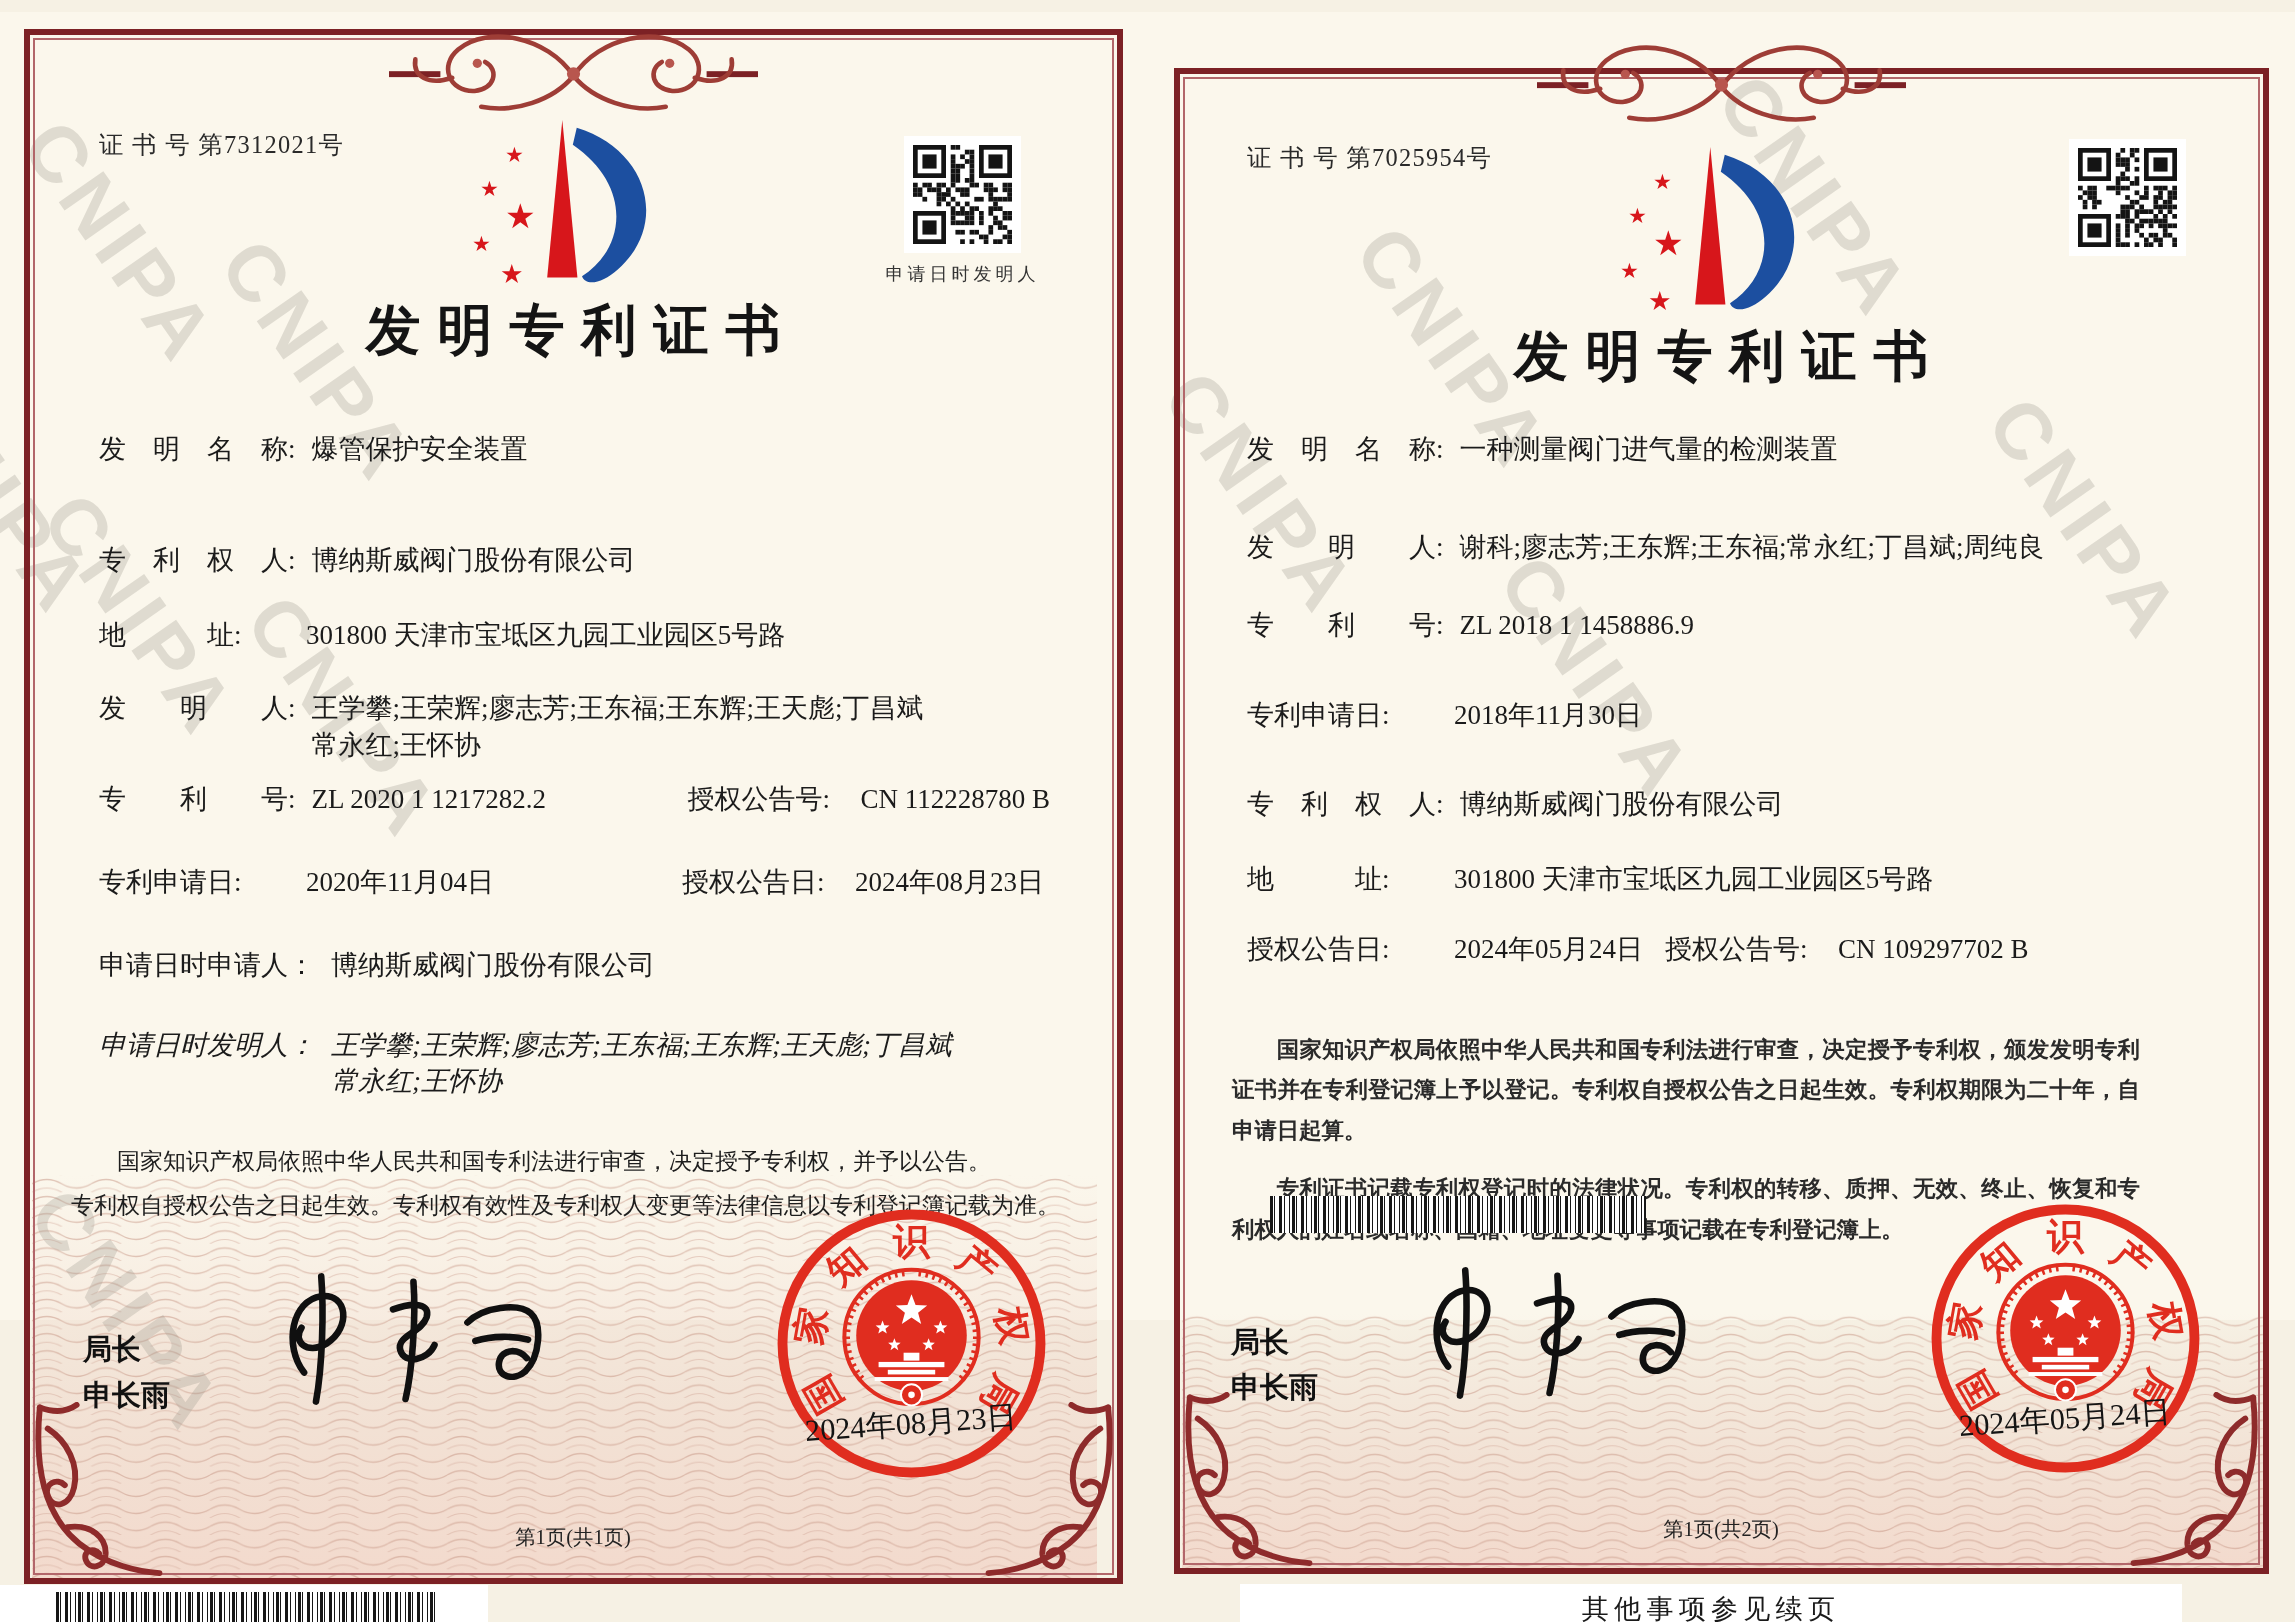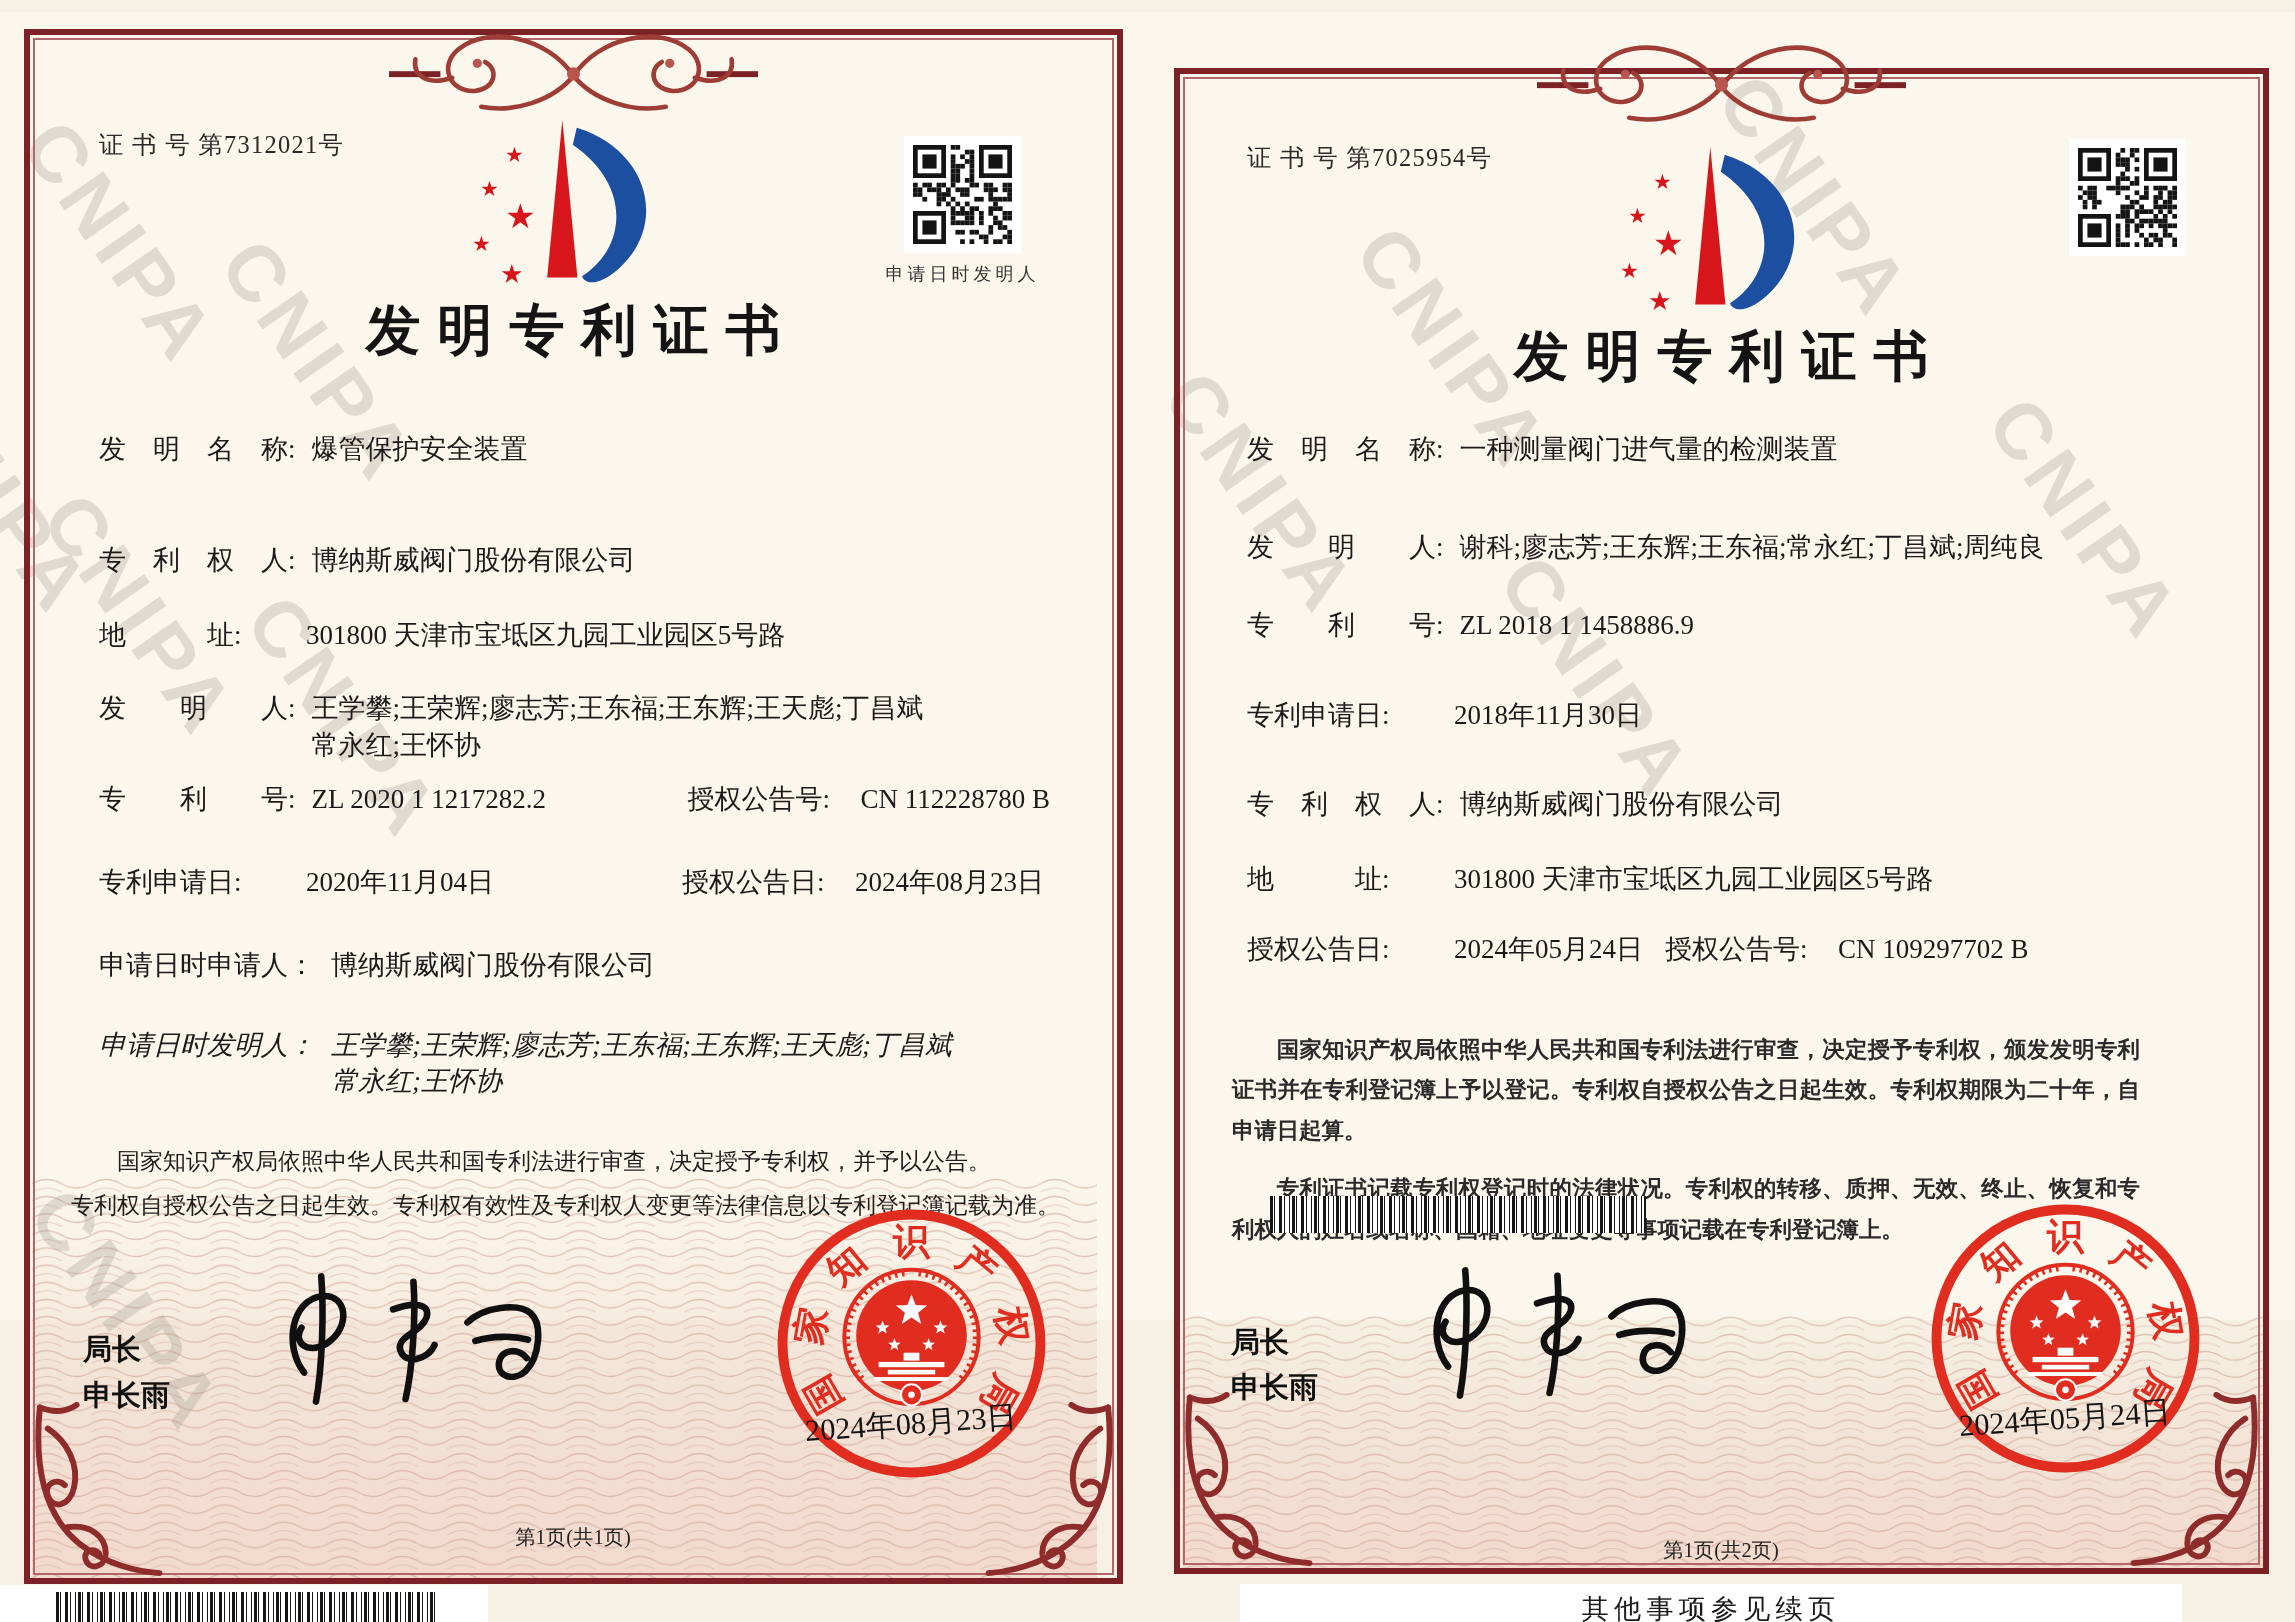--- a/index.html
+++ b/index.html
@@ -89,21 +89,21 @@
   .sig { position:absolute; z-index:5; width:303px; height:142px; }
   #cert0 .sig { left:258px; top:1255px; }
   #cert1 .sig { left:254px; top:1249px; }
 
   .seal { position:absolute; z-index:6; width:283px; height:283px; }
   #cert0 .seal { left:770px; top:1190px; }
   #cert1 .seal { left:776px; top:1185px; }
 
   .footer { position:absolute; z-index:5; left:26px; width:1094px; text-align:center; font-size:20.4px; color:#222; }
   #cert0 .footer { top:1511px; }
-  #cert1 .footer { top:1503px;margin-top:21px; }
+  #cert1 .footer { top:1503px; }
 
   .bstrip { position:absolute; z-index:5; left:0; top:1573px; width:488px; height:49px; background:#ffffff; }
   .barcode { position:absolute; z-index:6; background-color:#fff;
     background-image:repeating-linear-gradient(90deg,
       #161616 0 2.6px, #ffffff 2.6px 4px,
       #161616 4px 5.3px, #ffffff 5.3px 8.6px,
       #161616 8.6px 12.5px, #ffffff 12.5px 14px,
       #161616 14px 15px, #ffffff 15px 19px,
       #161616 19px 20.4px, #ffffff 20.4px 22px); }
   #cert0 .barcode { left:56px; top:1580px; width:380px; height:38px; }

